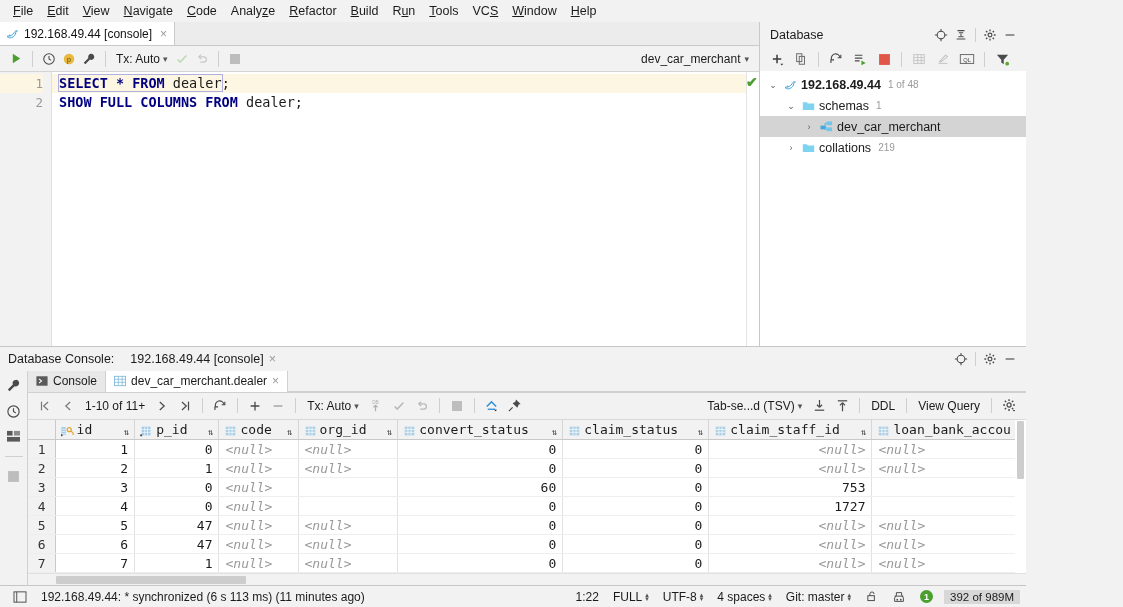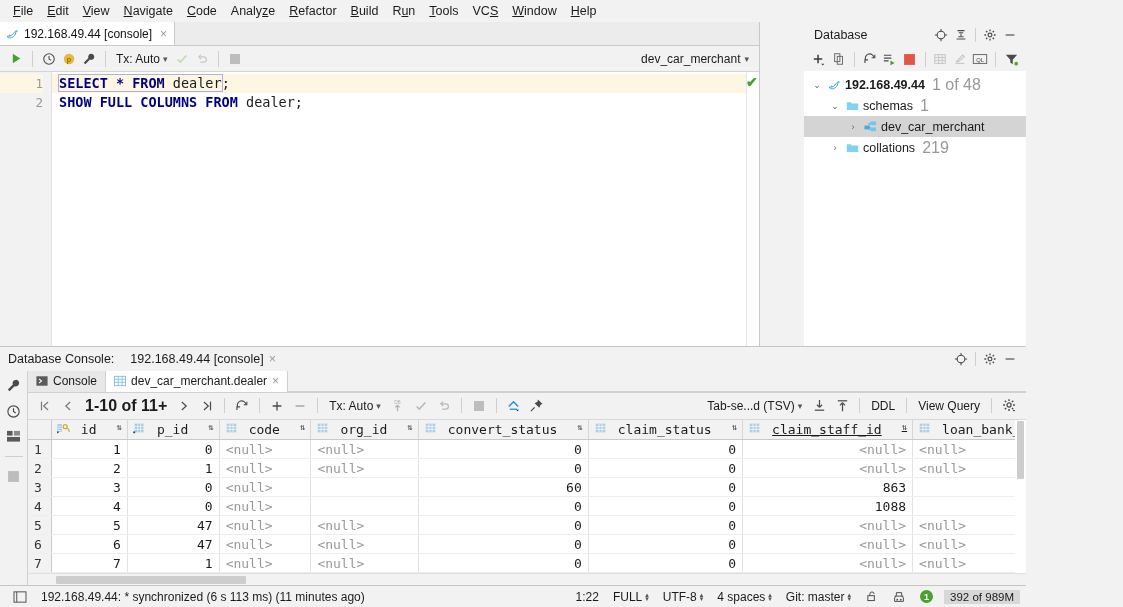--- a/index.html
+++ b/index.html
@@ -79,41 +79,41 @@
   .punct { color:#1b1b1b; }
   .selbox { background:#fdf6e3; outline:1px solid #b0b0e0; }
   .editor-rail {
     width:13px; background:#fff; border-left:1px solid #e4e4e4;
     flex:0 0 13px; position:relative;
   }
   .okcheck { position:absolute; top:2px; left:-1px; color:#4a9f2e; font-size:14px; font-weight:bold; }
 
   
   .dbpanel { width:267px; flex:0 0 267px; background:#f2f2f2; display:flex; flex-direction:column;
-             border-left:1px solid #c9c9c9; min-width:0;padding-left:44px; }
+             border-left:1px solid #c9c9c9; min-width:0; }
   .dbhead {
     height:25px; display:flex; align-items:center; padding:0 6px 0 10px;
     font-size:12.5px; color:#1b1b1b; flex:0 0 25px;
   }
   .dbhead .title { flex:1; }
   .dbhead .hicon { width:20px; height:20px; display:flex; align-items:center; justify-content:center; }
   .dbhead .vsep { width:1px; height:14px; background:#cfcfcf; margin:0 4px; }
   .dbtoolbar {
     height:24px; display:flex; align-items:center; padding:0 6px; gap:2px;
     background:#f2f2f2; flex:0 0 24px;
   }
   .dbtoolbar .tb { width:22px; height:20px; display:flex; align-items:center; justify-content:center; }
   .dbtoolbar .vsep { width:1px; height:15px; background:#cfcfcf; margin:0 4px; }
   .dbtree { flex:1 1 auto; background:#fff; padding-top:3px; overflow:hidden; font-size:12.5px; }
   .trow { height:21px; display:flex; align-items:center; gap:4px; padding-right:4px; white-space:nowrap; }
   .trow.sel { background:#d4d4d4; }
   .tw { width:14px; display:flex; align-items:center; justify-content:center; color:#5e5e5e; font-size:9px; }
   .tlabel { color:#1b1b1b; }
   .tlabel.b { font-weight:bold; }
-  .tcount { color:#999; font-size:16px; margin-left:3px; }
+  .tcount { color:#999; font-size:10px; margin-left:3px; }
 
   
   .bottom { flex:0 0 235px; display:flex; flex-direction:column; background:#f2f2f2; border-top:1px solid #c6c6c6; }
   .bheader {
     height:24px; display:flex; align-items:center; padding:0 6px 0 8px;
     font-size:12.5px; flex:0 0 24px;
   }
   .bheader .lbl { color:#1b1b1b; margin-right:16px; }
   .bheader .conschip { display:flex; align-items:center; gap:5px; color:#1b1b1b; }
   .bheader .closex { color:#9a9a9a; }
@@ -133,44 +133,44 @@
   .subtab { display:flex; align-items:center; gap:5px; padding:0 8px; font-size:12px; color:#1b1b1b;
             border-right:1px solid #d0d0d0; background:#e8e8e8; }
   .subtab.active { background:#fff;text-align:center; }
   .subtab .closex { color:#9a9a9a; }
   .subtabfill { flex:1; background:#f2f2f2; border-bottom:1px solid #d0d0d0; }
 
   .gtoolbar { height:26px; display:flex; align-items:center; padding:0 6px; background:#f2f2f2; flex:0 0 26px; gap:1px; }
   .gtoolbar .gb { width:22px; height:20px; display:flex; align-items:center; justify-content:center; color:#4a4a4a; }
   .gtoolbar .gb.dim { color:#b8b8b8; }
   .gtoolbar .vsep { width:1px; height:15px; background:#cfcfcf; margin:0 5px; }
-  .gtoolbar .pager { font-size:16px; color:#1b1b1b; padding:0 5px;font-weight:bold; }
+  .gtoolbar .pager { font-size:12px; color:#1b1b1b; padding:0 5px; }
   .gtoolbar .spacer { flex:1; }
   .gtoolbar .txt { font-size:12px; color:#1b1b1b; padding:0 5px; display:flex; align-items:center; gap:3px; }
 
   
   .grid { flex:1 1 auto; background:#fff; overflow:hidden; position:relative; border-top:1px solid #d8d8d8;}
   table.dg { border-collapse:collapse; table-layout:fixed; font-size:12.5px; }
   table.dg th {
     background:#f2f2f2; border-right:1px solid #d6d6d6; border-bottom:1px solid #c9c9c9;
     height:20px; padding:0 5px; font-weight:normal; font-size:13px;
     font-family:"DejaVu Sans Mono", monospace;
     color:#1b1b1b; text-align:left; white-space:nowrap;
   }
   table.dg th.rowh { background:#f2f2f2; border-right:1px solid #c9c9c9; }
   table.dg td {
     border-right:1px solid #e2e2e2; border-bottom:1px solid #eee;
     height:19px; padding:0 6px; white-space:nowrap;
     font-family:"DejaVu Sans Mono", monospace; font-size:13px;
   }
   table.dg td.num { text-align:right; color:#1b1b1b; }
-  table.dg td.nul { color:#999; text-align:left; }
+  table.dg td.nul { color:#999; font-style:italic; text-align:left; }
   table.dg td.rn { background:#f2f2f2; color:#333; text-align:right;
                    border-right:1px solid #c9c9c9; padding-right:9px; }
-  .thinner { display:flex; align-items:flex-start; gap:12px; }
+  .thinner { display:flex; align-items:flex-end; gap:4px; }
   .sortarrow { color:#4a4a4a; font-size:9px; margin-left:auto; padding-left:8px;}
   .colicon { display:inline-block; width:12px; height:12px; flex:0 0 12px; }
 
   .hscroll { height:12px; background:#f2f2f2; position:relative; flex:0 0 12px; border-top:1px solid #e0e0e0;}
   .hthumb { position:absolute; left:28px; top:2px; height:8px; width:190px; background:#cdcdcd; border-radius:1px; }
   .vscroll-grid { position:absolute; right:0; top:0; width:11px; height:100%; background:#fff; }
   .vthumb-grid { position:absolute; right:2px; top:1px; width:7px; height:58px; background:#cdcdcd; border-radius:1px; }
 
   
   .status {
@@ -694,21 +694,21 @@
                       <span class="colicon">
                         <svg width="13" height="12" viewBox="0 0 15 13">
                           <rect x="2" y="1.5" width="11" height="10" fill="#aacfe4"></rect>
                           <path d="M2 4.7h11M2 8h11M5.7 1.5v10M9.3 1.5v10" stroke="#fff" stroke-width="0.8"></path>
                         </svg>
                       </span>
                       <span>claim_status</span>
                       <span class="sortarrow">⇅</span>
                     </div>
                   </th>
-                  <th style="width: 180px; text-decoration: underline;">
+                  <th style="width: 180px;">
                     <div class="thinner">
                       <span class="colicon">
                         <svg width="13" height="12" viewBox="0 0 15 13">
                           <rect x="2" y="1.5" width="11" height="10" fill="#aacfe4"></rect>
                           <path d="M2 4.7h11M2 8h11M5.7 1.5v10M9.3 1.5v10" stroke="#fff" stroke-width="0.8"></path>
                         </svg>
                       </span>
                       <span>claim_staff_id</span>
                       <span class="sortarrow">⇅</span>
                     </div>
@@ -750,32 +750,32 @@
                   <td class="nul" style="text-align: left;">&lt;null&gt;</td>
                 </tr>
                 <tr>
                   <td class="rn">3</td>
                   <td class="num">3</td>
                   <td class="num">0</td>
                   <td class="nul" style="text-align: left;">&lt;null&gt;</td>
                   <td class="num"></td>
                   <td class="num">60</td>
                   <td class="num">0</td>
-                  <td class="num">863</td>
+                  <td class="num">753</td>
                   <td class="num"></td>
                 </tr>
                 <tr>
                   <td class="rn">4</td>
                   <td class="num">4</td>
                   <td class="num">0</td>
                   <td class="nul" style="text-align: left;">&lt;null&gt;</td>
                   <td class="num"></td>
                   <td class="num">0</td>
                   <td class="num">0</td>
-                  <td class="num">1088</td>
+                  <td class="num">1727</td>
                   <td class="num"></td>
                 </tr>
                 <tr>
                   <td class="rn">5</td>
                   <td class="num">5</td>
                   <td class="num">47</td>
                   <td class="nul" style="text-align: left;">&lt;null&gt;</td>
                   <td class="nul" style="text-align: left;">&lt;null&gt;</td>
                   <td class="num">0</td>
                   <td class="num">0</td>

